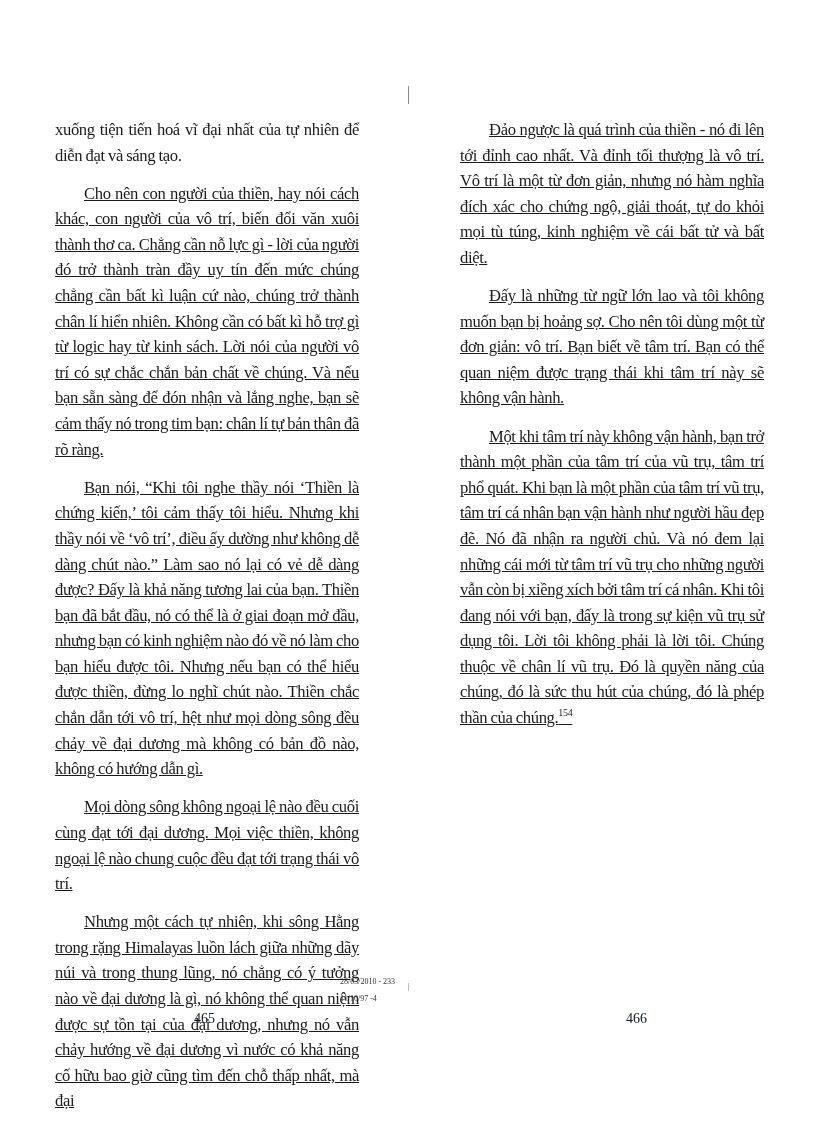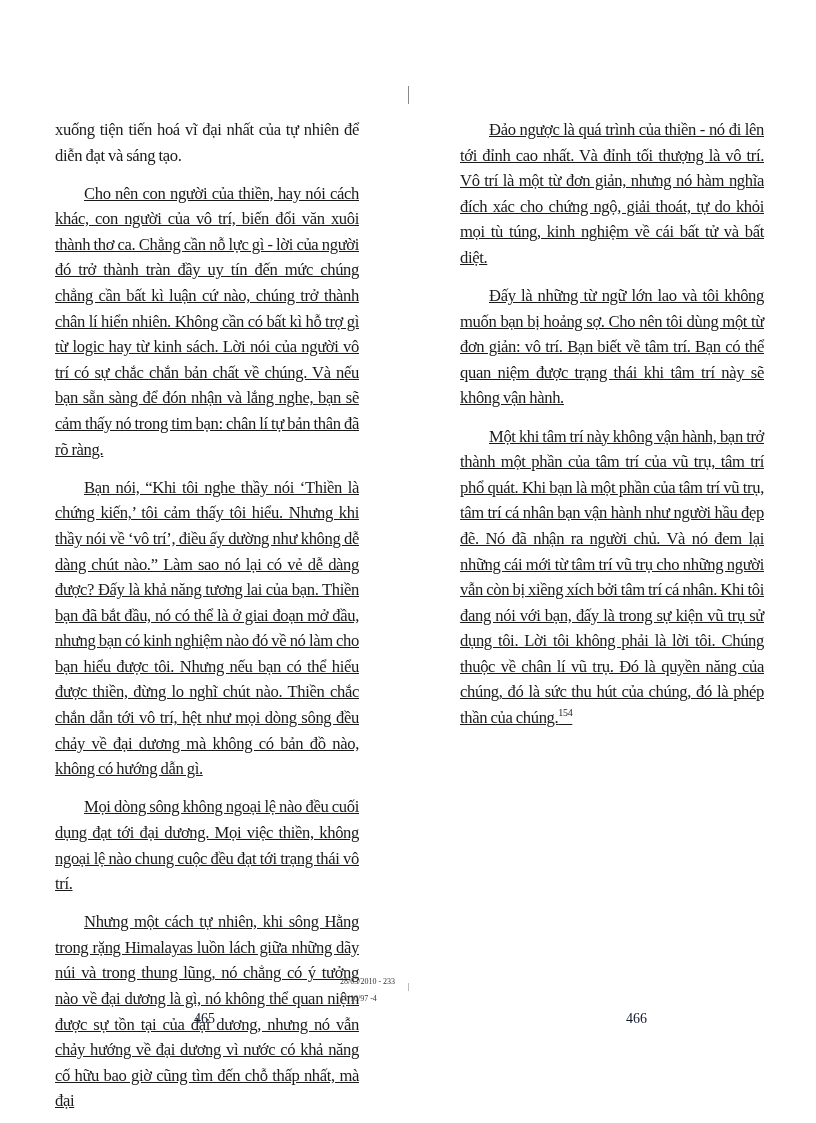--- a/index.html
+++ b/index.html
@@ -24,21 +24,21 @@
 </style>
 </head>
 <body>
 
 <div class="top-mark"></div>
 
 <div class="column col-left">
   <p>xuống tiện tiến hoá vĩ đại nhất của tự nhiên để diễn đạt và sáng tạo.</p>
   <p class="indent">Cho nên con người của thiền, hay nói cách khác, con người của vô trí, biến đổi văn xuôi thành thơ ca. Chẳng cần nỗ lực gì - lời của người đó trở thành tràn đầy uy tín đến mức chúng chẳng cần bất kì luận cứ nào, chúng trở thành chân lí hiển nhiên. Không cần có bất kì hỗ trợ gì từ logic hay từ kinh sách. Lời nói của người vô trí có sự chắc chắn bản chất về chúng. Và nếu bạn sẵn sàng để đón nhận và lắng nghe, bạn sẽ cảm thấy nó trong tim bạn: chân lí tự bản thân đã rõ ràng.</p>
   <p class="indent">Bạn nói, “Khi tôi nghe thầy nói ‘Thiền là chứng kiến,’ tôi cảm thấy tôi hiểu. Nhưng khi thầy nói về ‘vô trí’, điều ấy dường như không dễ dàng chút nào.” Làm sao nó lại có vẻ dễ dàng được? Đấy là khả năng tương lai của bạn. Thiền bạn đã bắt đầu, nó có thể là ở giai đoạn mở đầu, nhưng bạn có kinh nghiệm nào đó về nó làm cho bạn hiểu được tôi. Nhưng nếu bạn có thể hiểu được thiền, đừng lo nghĩ chút nào. Thiền chắc chắn dẫn tới vô trí, hệt như mọi dòng sông đều chảy về đại dương mà không có bản đồ nào, không có hướng dẫn gì.</p>
-  <p class="indent">Mọi dòng sông không ngoại lệ nào đều cuối dụng đạt tới đại dương. Mọi việc thiền, không ngoại lệ nào chung cuộc đều đạt tới trạng thái vô trí.</p>
+  <p class="indent">Mọi dòng sông không ngoại lệ nào đều cuối cùng đạt tới đại dương. Mọi việc thiền, không ngoại lệ nào chung cuộc đều đạt tới trạng thái vô trí.</p>
   <p class="indent">Nhưng một cách tự nhiên, khi sông Hằng trong rặng Himalayas luồn lách giữa những dãy núi và trong thung lũng, nó chẳng có ý tưởng nào về đại dương là gì, nó không thể quan niệm được sự tồn tại của đại dương, nhưng nó vẫn chảy hướng về đại dương vì nước có khả năng cố hữu bao giờ cũng tìm đến chỗ thấp nhất, mà đại</p>
 </div>
 
 <div class="column col-right">
   <p class="indent">Đảo ngược là quá trình của thiền - nó đi lên tới đỉnh cao nhất. Và đỉnh tối thượng là vô trí. Vô trí là một từ đơn giản, nhưng nó hàm nghĩa đích xác cho chứng ngộ, giải thoát, tự do khỏi mọi tù túng, kinh nghiệm về cái bất tử và bất diệt.</p>
   <p class="indent">Đấy là những từ ngữ lớn lao và tôi không muốn bạn bị hoảng sợ. Cho nên tôi dùng một từ đơn giản: vô trí. Bạn biết về tâm trí. Bạn có thể quan niệm được trạng thái khi tâm trí này sẽ không vận hành.</p>
   <p class="indent"><span>Một khi tâm trí này không vận hành, bạn trở thành một phần của tâm trí của vũ trụ, tâm trí phổ quát. Khi bạn là một phần của tâm trí vũ trụ, tâm trí cá nhân bạn vận hành như người hầu đẹp đẽ. Nó đã nhận ra người chủ. Và nó đem lại những cái mới từ tâm trí vũ trụ cho những người vẫn còn bị xiềng xích bởi tâm trí cá nhân. Khi tôi đang nói với bạn, đấy là trong sự kiện vũ trụ sử dụng tôi. Lời tôi không phải là lời tôi. Chúng thuộc về chân lí vũ trụ. Đó là quyền năng của chúng, đó là sức thu hút của chúng, đó là phép thần của chúng.</span><sup class="fn">154</sup></p>
 </div>
 
 <div class="imprint-tick"></div>

